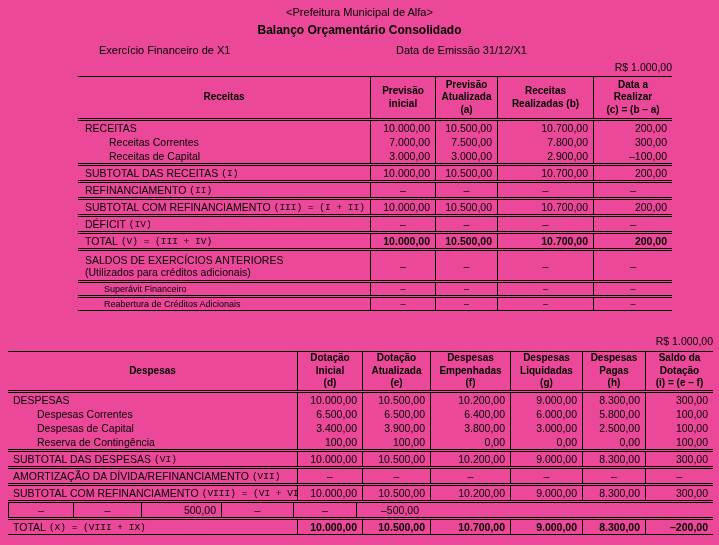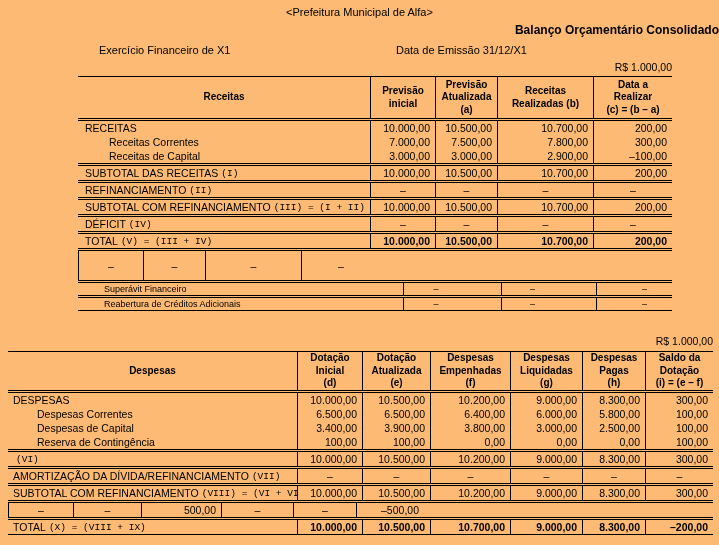--- a/index.html
+++ b/index.html
@@ -1,26 +1,26 @@
 <!DOCTYPE html>
 <html><head>
 <meta charset="utf-8">
 <style>
   * { margin:0; padding:0; box-sizing:border-box; }
   html,body { background:#fff; }
   .page{
     position:relative;
     width:719px; height:545px;
-    background:#fdba74; color:#000;
+    background:#ec4899; color:#000;
     font-family:"Liberation Sans","DejaVu Sans",sans-serif;
     font-size:10.5px;
     overflow:hidden;
   }
   .org   { text-align:center; padding-top:6px; font-size:11px; line-height:13px; }
-  .title { text-align:right; font-weight:bold; font-size:12px; line-height:14px; margin-top:4px; }
+  .title { text-align:center; font-weight:bold; font-size:12px; line-height:14px; margin-top:4px; }
   .meta  { position:relative; height:13px; margin-top:7px; font-size:11px; }
   .meta .fy { position:absolute; left:99px; }
   .meta .ed { position:absolute; left:396px; }
   .note  { font-size:10.5px; line-height:12px; }
   .note1 { width:672px; text-align:right; margin-top:4px; margin-bottom:3px; }
   .note2 { width:713px; text-align:right; margin-top:24px; margin-bottom:4px; }
 
   .t-rev { margin-left:78px; width:594px; }
   .t-exp { margin-left:8px;  width:705px; }
 
@@ -32,21 +32,21 @@
 
   .hcell{
     display:flex; flex-direction:column; justify-content:center;
     text-align:center; font-weight:bold; font-size:10px;
     height:100%; white-space:nowrap; overflow:hidden;
   }
   .hline{ line-height:12.5px; }
 
   .line { display:flex; align-items:center; height:14px; }
   .line.tall { height:29px; }
-  .band.small .line { height:12px;gap:33px; }
+  .band.small .line { height:12px; }
   .band.small { font-size:9px; }
 
   .cell { flex:0 0 auto; height:100%; }
   .label{
     display:flex; align-items:center;
     padding-left:7px; white-space:nowrap; overflow:hidden;
   }
   .t-exp .label { padding-left:5px; }
   .label.two { flex-direction:column; align-items:flex-start; justify-content:center; }
   .label .code{
@@ -192,20 +192,24 @@
             <span class="code">(V) = (III + IV)</span>
           </div>
           <div class="cell c1 val">10.000,00</div>
           <div class="cell c2 val">10.500,00</div>
           <div class="cell c3 val">10.700,00</div>
           <div class="cell c4 val">200,00</div>
         </div>
       </div>
       <div class="band">
         <div class="line tall">
+          <div class="cell c0 label two">
+            <div class="lbl-line">SALDOS DE EXERCÍCIOS ANTERIORES</div>
+            <div class="lbl-line">(Utilizados para créditos adicionais)</div>
+          </div>
           <div class="cell c1 val dash">–</div>
           <div class="cell c2 val dash">–</div>
           <div class="cell c3 val dash">–</div>
           <div class="cell c4 val dash">–</div>
         </div>
       </div>
       <div class="band small">
         <div class="line">
           <div class="cell c0 label ind">
             <span class="txt">Superávit Financeiro</span>
@@ -309,20 +313,21 @@
           <div class="cell c2 val">100,00</div>
           <div class="cell c3 val">0,00</div>
           <div class="cell c4 val">0,00</div>
           <div class="cell c5 val">0,00</div>
           <div class="cell c6 val">100,00</div>
         </div>
       </div>
       <div class="band">
         <div class="line">
           <div class="cell c0 label">
+            <span class="txt">SUBTOTAL DAS DESPESAS</span>
             <span class="code">(VI)</span>
           </div>
           <div class="cell c1 val">10.000,00</div>
           <div class="cell c2 val">10.500,00</div>
           <div class="cell c3 val">10.200,00</div>
           <div class="cell c4 val">9.000,00</div>
           <div class="cell c5 val">8.300,00</div>
           <div class="cell c6 val">300,00</div>
         </div>
       </div>

